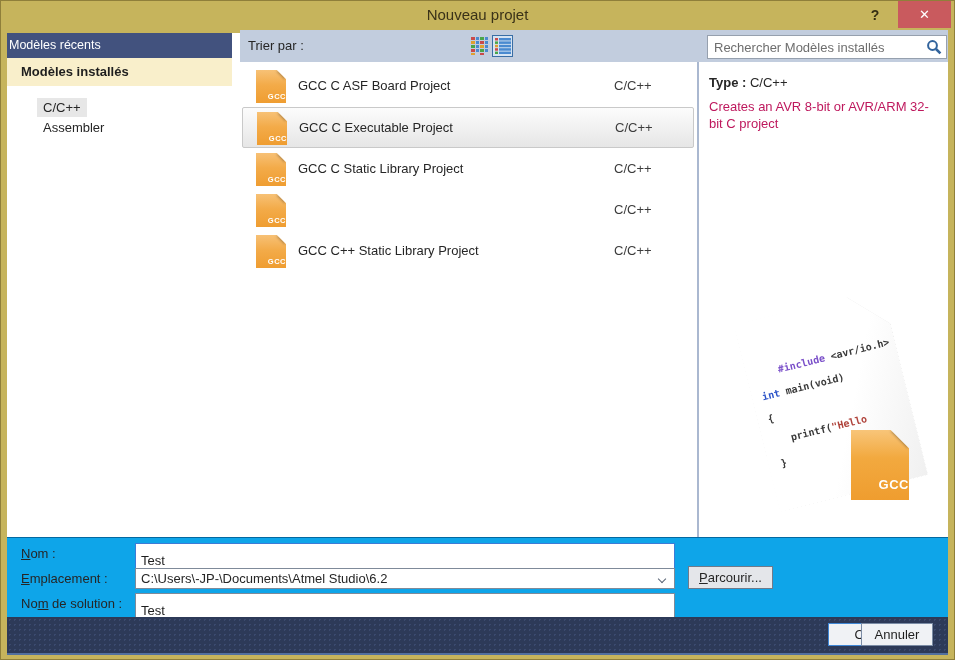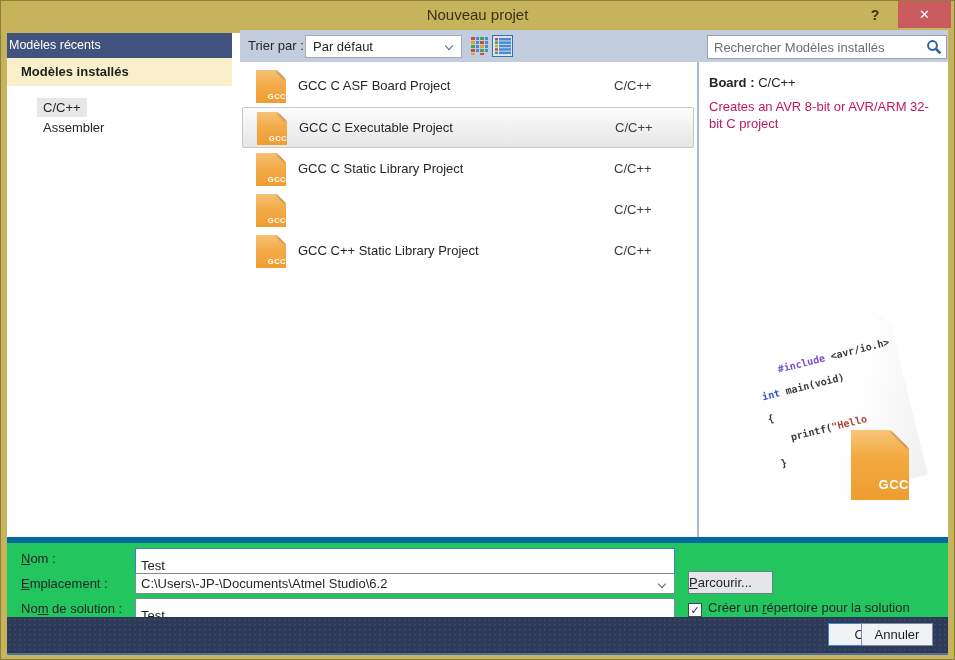--- a/index.html
+++ b/index.html
@@ -65,27 +65,27 @@
   .code .l4 { margin-left:18px; }
   .code .l5 { margin-left:2px; }
   .kw-include { color:#7a4fc9; }
   .kw-int { color:#2a52c8; }
   .str { color:#b0443c; }
   .gcc-big { position:absolute; left:152px; top:368px; width:58px; height:70px; background:linear-gradient(#f8c579 0%, #f2a93f 40%, #ef9d2f 100%); clip-path:polygon(0 0, 40px 0, 58px 18px, 58px 70px, 0 70px); filter:drop-shadow(2px 3px 4px rgba(0,0,0,.35)); }
   .gcc-big .doc-fold { border-left-width:18px; border-top-width:18px; }
   .gcc-big .doc-label { font-size:13px; bottom:8px; }
 
   
-  .form-area { position:absolute; left:0; top:507px; width:941px; height:80px; background:#22c55e; border-top:6px solid #0369a1; }
+  .form-area { position:absolute; left:0; top:507px; width:941px; height:80px; background:#0ea5e9; border-top:1px solid #0369a1; }
   .f-label { position:absolute; left:14px; }
   .u { text-decoration:underline; }
   .f-input { position:absolute; left:128px; width:540px; height:21px; border:1px solid #7f8a99; background:#fff; font-family:"Liberation Sans",sans-serif; font-size:13px; padding:16px 5px; color:#1e1e1e; }
   .f-input.focused { border:1px solid #3d7bd6; }
   .f-combo { position:absolute; left:128px; width:540px; height:21px; border:1px solid #7f8a99; background:#fff; line-height:19px; padding-left:5px; cursor:pointer; }
-  .browse-btn { position:absolute; left:681px; top:28px; width:85px; height:23px; background:#e4e6ea; border:1px solid #707a8a; text-align:left; line-height:21px; cursor:pointer; }
+  .browse-btn { position:absolute; left:681px; top:28px; width:85px; height:23px; background:#e4e6ea; border:1px solid #707a8a; text-align:center; line-height:21px; cursor:pointer; }
   .chk-row { position:absolute; left:681px; top:57px; height:16px; cursor:pointer; }
   .chk-box { display:inline-block; width:14px; height:14px; background:#fff; border:1px solid #454545; text-align:center; line-height:13px; font-size:11px; color:#1e1e1e; vertical-align:-2px; margin-right:6px; }
 
   
   .footer { position:absolute; left:0; top:587px; width:941px; height:38px; background:#2d3a58; background-image:radial-gradient(#3b4a6e 1px, transparent 1px); background-size:5px 5px; border-bottom:2px solid #52709f; }
   .btn { position:absolute; top:6px; width:72px; height:23px; text-align:center; line-height:21px; background:#f0f2f5; border:1px solid #7b8ca5; color:#1e1e1e; cursor:pointer; }
   .btn.ok { left:774px; border:1.6px solid #3f87d6;margin-left:47px; }
   .btn.cancel { left:854px; }
 </style>
 </head>
@@ -106,24 +106,20 @@
       <div class="sb-installed">Modèles installés</div>
       <div class="sb-items">
         <span class="sb-item selected">C/C++</span>
         <span class="sb-item">Assembler</span>
       </div>
     </div>
     <div class="mid-gap"></div>
 
     <div class="toolbar">
       <span class="sort-label">Trier par :</span>
-      <div class="sort-combo">
-        <span>Par défaut</span>
-        <span class="chev"></span>
-      </div>
       <div class="viewbtn small-icons">
         <svg width="17" height="18" viewBox="0 0 17 18">
           <g>
             <rect x="0" y="0" width="4" height="3" fill="#c94a4a"></rect>
               <rect x="5" y="0" width="3" height="3" fill="#4a8ad0"></rect>
             <rect x="9" y="0" width="4" height="3" fill="#4aa54a"></rect>
               <rect x="14" y="0" width="3" height="3" fill="#4a8ad0"></rect>
             <rect x="0" y="4" width="4" height="3" fill="#e0a030"></rect>
               <rect x="5" y="4" width="3" height="3" fill="#4a8ad0"></rect>
             <rect x="9" y="4" width="4" height="3" fill="#c94a4a"></rect>
@@ -210,21 +206,21 @@
         </div>
         <span class="row-name">GCC C++ Static Library Project</span>
         <span class="row-type">C/C++</span>
       </div>
     </div>
 
     <div class="vsep"></div>
 
     <div class="right-panel">
       <div class="type-line">
-        <span class="type-label">Board :</span>
+        <span class="type-label">Type :</span>
         <span>C/C++</span>
       </div>
       <div class="desc">Creates an AVR 8-bit or AVR/ARM 32-bit C project</div>
 
       <div class="paper">
         <div class="paper-fold"></div>
         <div class="code">
           <div class="l1"><span class="kw-include">#include</span><span> &lt;avr/io.h&gt;</span></div>
           <div class="l2"><span class="kw-int">int</span><span> main(void)</span></div>
           <div class="l3">{</div>
@@ -245,23 +241,20 @@
       <label class="f-label" style="top:33px"><span></span><span class="u">E</span><span>mplacement :</span></label>
       <div class="f-combo" style="top:30px">
         <span>C:\Users\-JP-\Documents\Atmel Studio\6.2</span>
         <span class="chev"></span>
       </div>
       <div class="browse-btn"><span></span><span class="u">P</span><span>arcourir...</span></div>
 
       <label class="f-label" style="top:58px"><span>No</span><span class="u">m</span><span> de solution :</span></label>
       <input class="f-input" style="top: 55px;" value="Test">
 
-      <div class="chk-row">
-        <span class="chk-box">✓</span><span><span>Créer un </span><span class="u">r</span><span>épertoire pour la solution</span></span>
-      </div>
     </div>
 
     <div class="footer">
       <div class="btn ok">OK</div>
       <div class="btn cancel">Annuler</div>
     </div>
 
   </div>
 </div>
 

